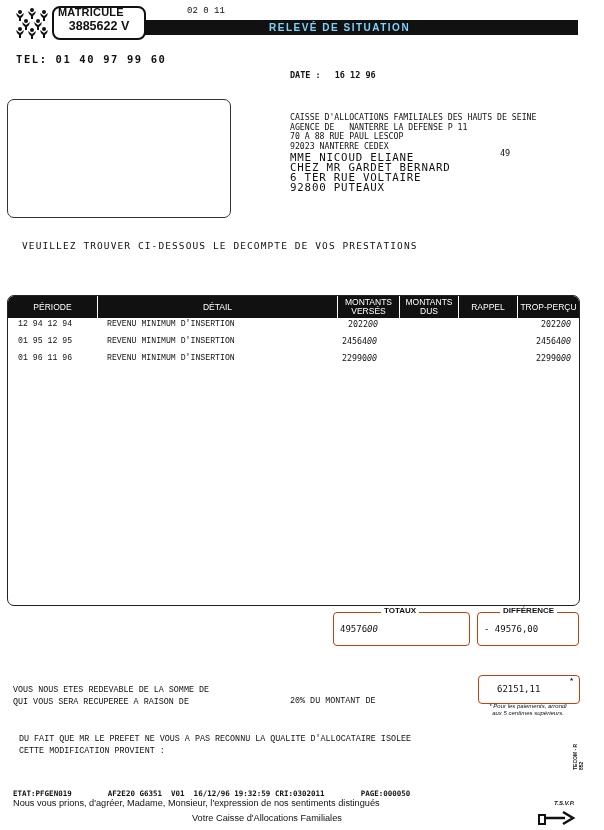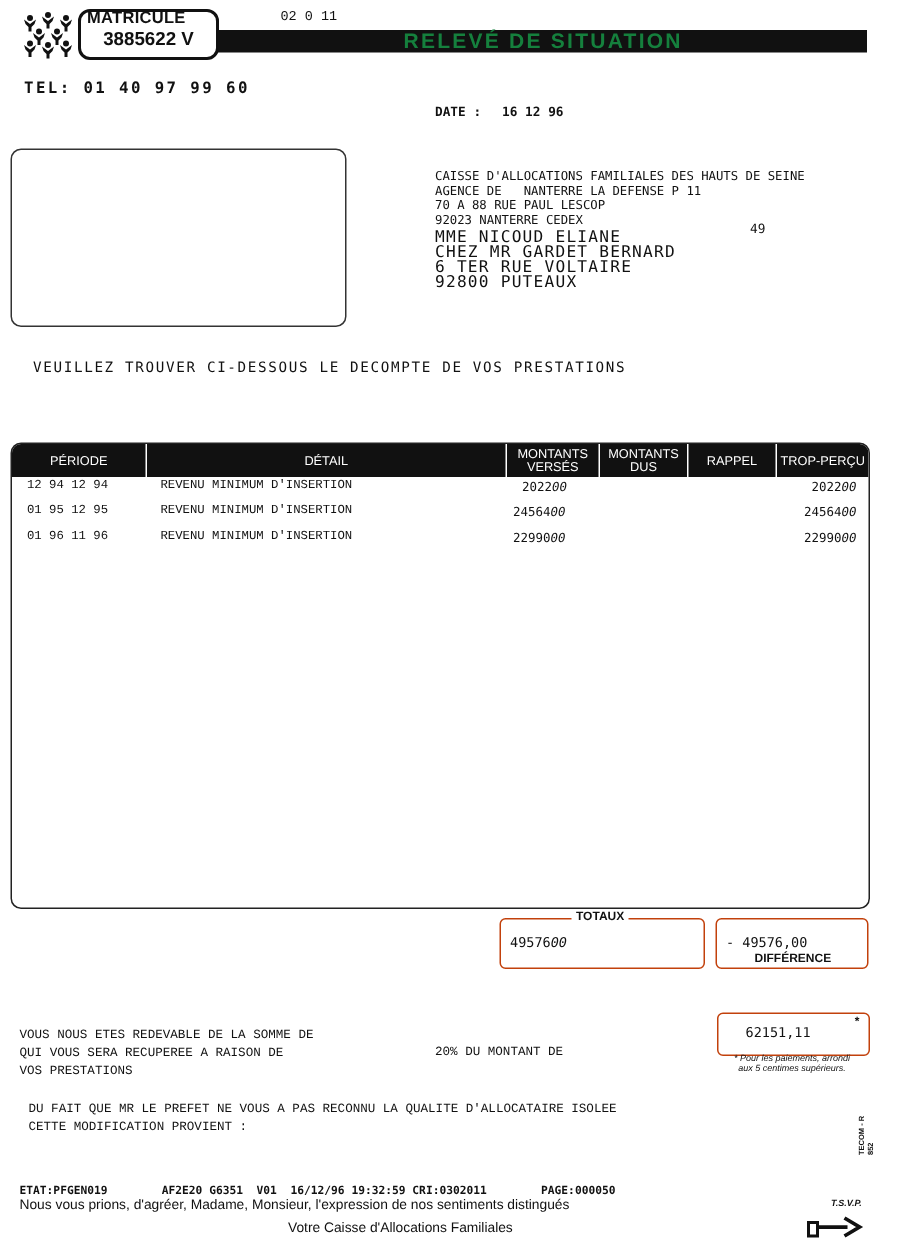--- a/index.html
+++ b/index.html
@@ -8,21 +8,21 @@
   .mono { font-family:"Liberation Mono", monospace; }
   .dmono { font-family:"DejaVu Sans Mono", monospace; }
 
   
   .logo { left:14px; top:8px; width:36px; height:32px; }
   .matricule { left:52px; top:6px; width:90px; height:30px; border:2px solid #111; border-radius:8px; }
   .matricule .lbl { position:absolute; left:4px; right:0; top:-2px; font-weight:bold; font-size:11px; letter-spacing:0.2px; }
   .matricule .num { position:absolute; left:0; right:0; top:11px; text-align:center; font-weight:bold; font-size:12.5px; }
   .code-top { left:187px; top:6px; font-size:9px; }
   .title-bar { left:145px; top:20px; width:433px; height:15px; background:#111; }
-  .title-bar span { position:absolute; left:124px; top:0px; color:#15803d; font-weight:bold; font-size:14px; letter-spacing:1.5px; line-height:15px; }
+  .title-bar span { position:absolute; left:124px; top:0px; color:#7dd3fc; font-weight:bold; font-size:10px; letter-spacing:1.5px; line-height:15px; }
   .tel { left:16px; top:53px; font-weight:bold; font-size:10.5px; letter-spacing:1.6px; }
   .date { left:290px; top:70px; font-size:8.5px; font-weight:bold; }
   .date .v { margin-left:14px; }
 
   .window-box { left:7px; top:99px; width:222px; height:117px; border:1.5px solid #333; border-radius:7px; }
   .sender { left:290px; top:113px; font-size:8.2px; line-height:9.6px; }
   .code49 { left:500px; top:148px; font-size:8.5px; }
   .recipient { left:290px; top:153px; font-size:10.8px; line-height:10px; letter-spacing:0.8px; }
 
   .intro { left:22px; top:240px; font-size:9.5px; letter-spacing:1.1px; }
@@ -36,21 +36,21 @@
   .cell { position:absolute; top:0; white-space:pre; }
   .num-cell { font-family:"DejaVu Sans Mono", monospace; font-size:8.3px; }
   .num-cell i { font-style:italic; }
 
   
   .box { border:1px solid #c2410c; border-radius:4px; }
   .totaux { left:333px; top:612px; width:135px; height:32px; }
   .diff { left:477px; top:612px; width:100px; height:32px; }
   .box .legend { position:absolute; top:-7px; background:#fff; font-size:8px; font-weight:bold; padding:0 3px; }
   .totaux .legend { left:47px; }
-  .diff .legend { left:22px;margin-top:28px; }
+  .diff .legend { left:22px; }
   .box .val { position:absolute; left:6px; top:11px; font-size:9px; }
 
   .owed { left:13px; top:684px; font-size:8.4px; line-height:12px; }
   .pct { left:290px; top:696px; font-size:8.4px; }
   .pay-box { left:478px; top:675px; width:100px; height:27px; }
   .pay-box .val { left:18px; top:8px; }
   .pay-box .star { position:absolute; right:6px; top:0px; font-size:8px; font-weight:bold; }
   .footnote { left:478px; top:703px; width:100px; text-align:center; font-style:italic; font-size:6px; line-height:6.5px; }
 
   .reason { left:19px; top:733px; font-size:8.4px; line-height:12px; }
@@ -181,21 +181,20 @@
   <span class="val dmono"><span>49576</span><i>00</i></span>
 </div>
 <div class="abs box diff">
   <span class="legend">DIFFÉRENCE</span>
   <span class="val dmono">- 49576,00</span>
 </div>
 
 <div class="abs owed mono">
   <div>VOUS NOUS ETES REDEVABLE DE LA SOMME DE</div>
   <div>QUI VOUS SERA RECUPEREE A RAISON DE</div>
-  <div>VOS PRESTATIONS</div>
 </div>
 <div class="abs pct mono">20% DU MONTANT DE</div>
 
 <div class="abs box pay-box">
   <span class="star">*</span>
   <span class="val dmono abs">62151,11</span>
 </div>
 <div class="abs footnote">
   <div>* Pour les paiements, arrondi</div>
   <div>aux 5 centimes supérieurs.</div>

